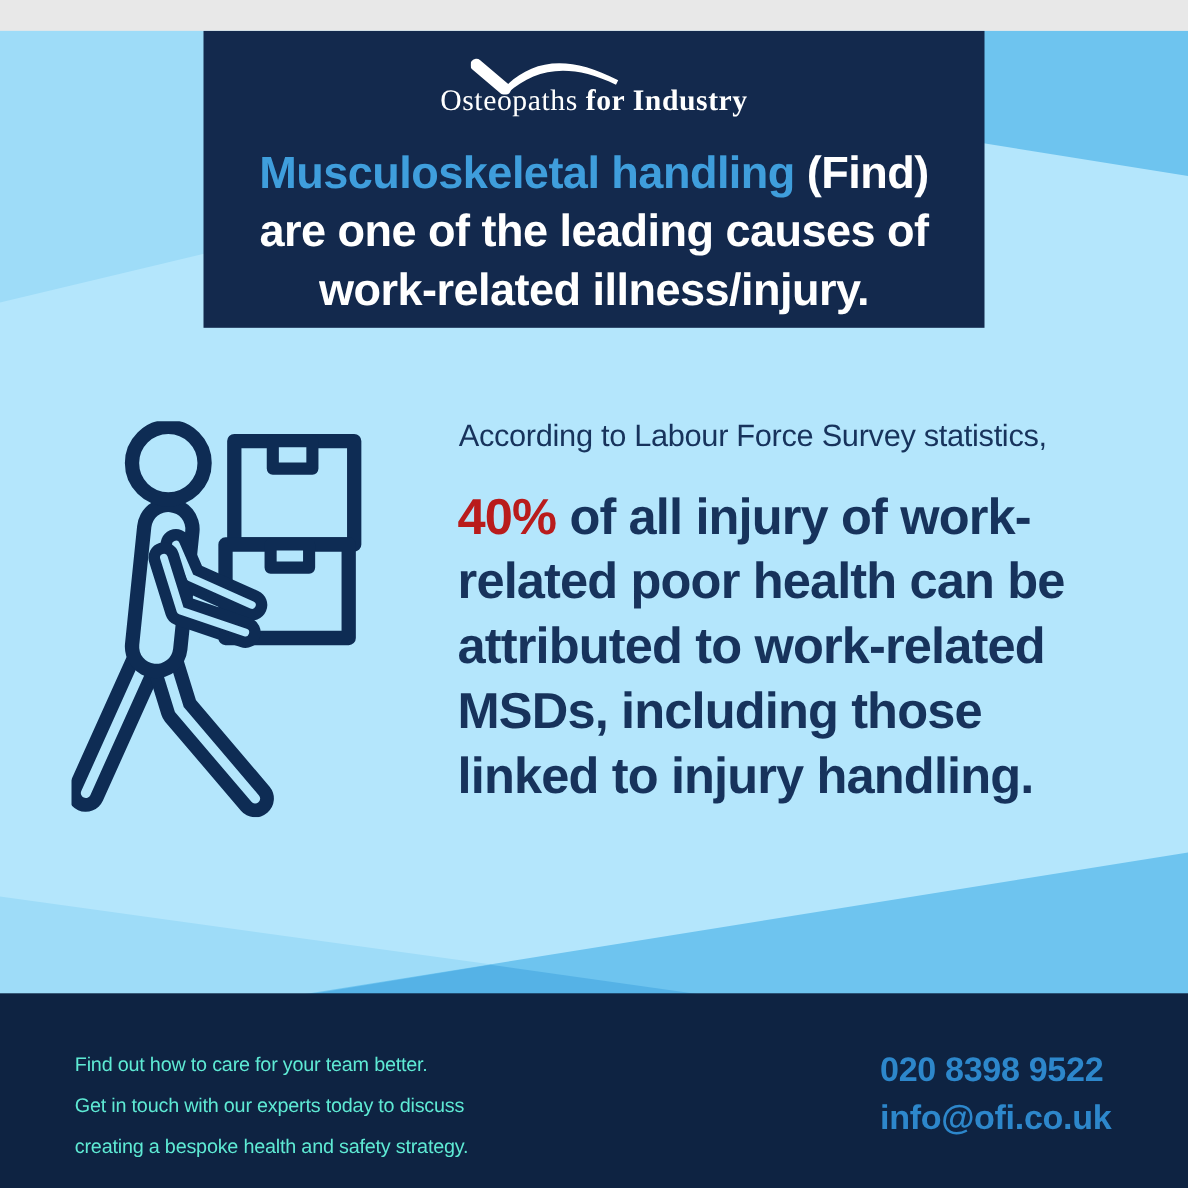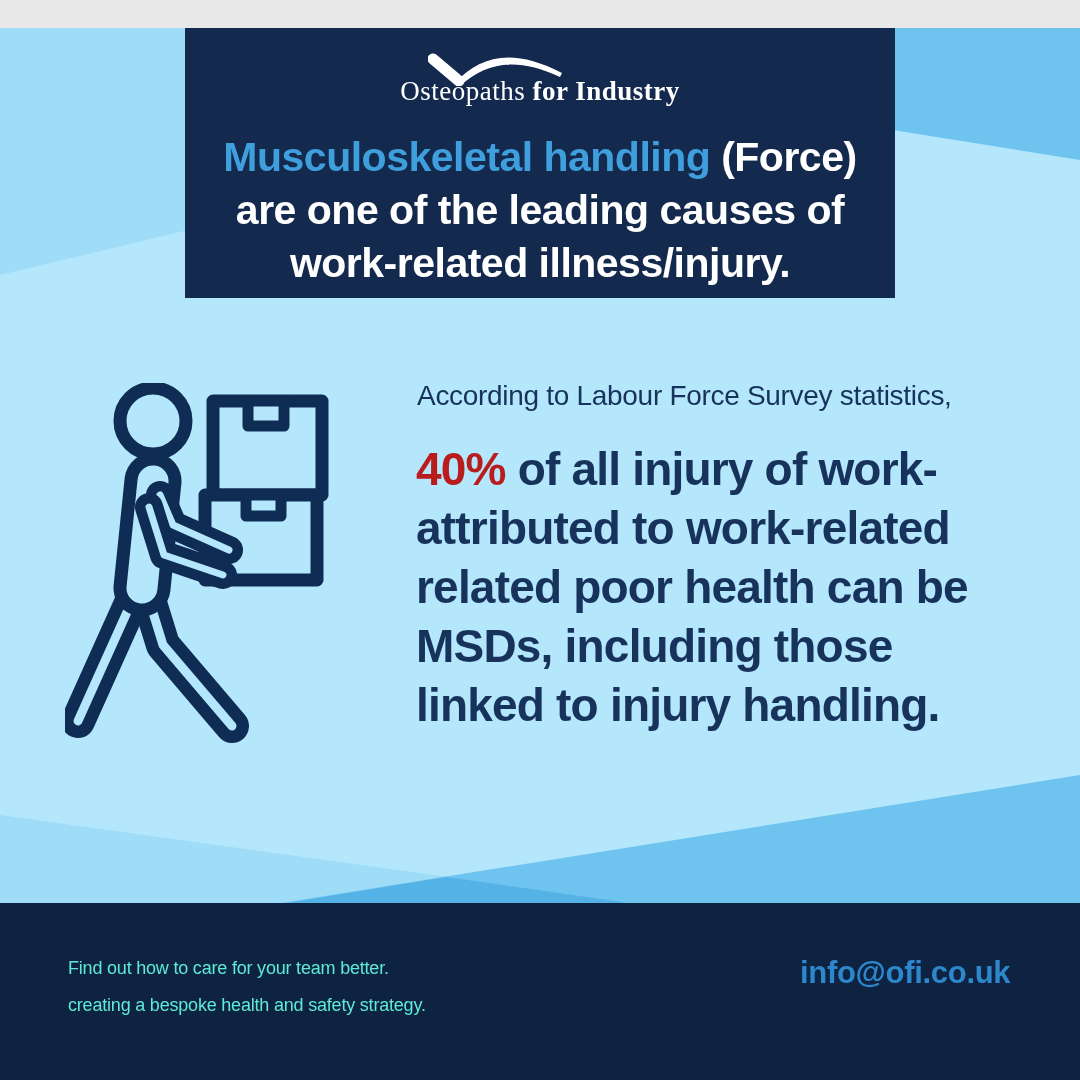--- a/index.html
+++ b/index.html
@@ -73,21 +73,21 @@
 
   <div class="header-box">
     <div class="logo">
       <svg class="logo-swoosh" viewBox="0 0 138 36" aria-hidden="true">
         <path d="M5,9 L31,31" stroke="#ffffff" stroke-width="11" stroke-linecap="round" fill="none"></path>
         <path d="M27,33 C 52,6 84,-3 134,23 L132,27 C 88,6 58,13 33,35 Z" fill="#ffffff"></path>
       </svg>
       <div class="logo-text"><span>Osteopaths </span><span class="bold">for Industry</span></div>
     </div>
     <div class="headline">
-      <div><span class="accent">Musculoskeletal handling</span><span> (Force)</span></div>
+      <div><span class="accent">Musculoskeletal handling</span><span> (Find)</span></div>
       <div>are one of the leading causes of</div>
       <div>work-related illness/injury.</div>
     </div>
   </div>
 
   <svg class="person-icon" viewBox="0 0 270 360" aria-hidden="true">
 
     <path d="M67,218 L13,338" stroke="#0e2c54" stroke-width="34" stroke-linecap="round" fill="none"></path>
     <path d="M67,218 L13,338" stroke="#b4e6fc" stroke-width="9" stroke-linecap="round" fill="none"></path>
     <path d="M85,220 L98,262 L167,343" stroke="#0e2c54" stroke-width="34" stroke-linecap="round" stroke-linejoin="round" fill="none"></path>
@@ -105,29 +105,31 @@
 
     <path d="M95,112 L108,142 L164,167" stroke="#0e2c54" stroke-width="28" stroke-linecap="round" stroke-linejoin="round" fill="none"></path>
     <path d="M95,112 L108,142 L164,167" stroke="#b4e6fc" stroke-width="7" stroke-linecap="round" stroke-linejoin="round" fill="none"></path>
     <path d="M84,124 L99,172 L158,192" stroke="#0e2c54" stroke-width="28" stroke-linecap="round" stroke-linejoin="round" fill="none"></path>
     <path d="M84,124 L99,172 L158,192" stroke="#b4e6fc" stroke-width="7" stroke-linecap="round" stroke-linejoin="round" fill="none"></path>
   </svg>
 
   <div class="statement-intro">According to Labour Force Survey statistics,</div>
   <div class="statement-body">
     <div><span class="stat">40%</span><span> of all injury of work-</span></div>
+    <div>related poor health can be</div>
     <div>attributed to work-related</div>
-    <div>related poor health can be</div>
     <div>MSDs, including those</div>
     <div>linked to injury handling.</div>
   </div>
 
   <div class="footer">
     <div class="footer-message">
       <div>Find out how to care for your team better.</div>
+      <div>Get in touch with our experts today to discuss</div>
       <div>creating a bespoke health and safety strategy.</div>
     </div>
     <div class="footer-contact">
+      <a href="#">020 8398 9522</a>
       <a href="#">info@ofi.co.uk</a>
     </div>
   </div>
 
 </div>
 
 </body></html>

